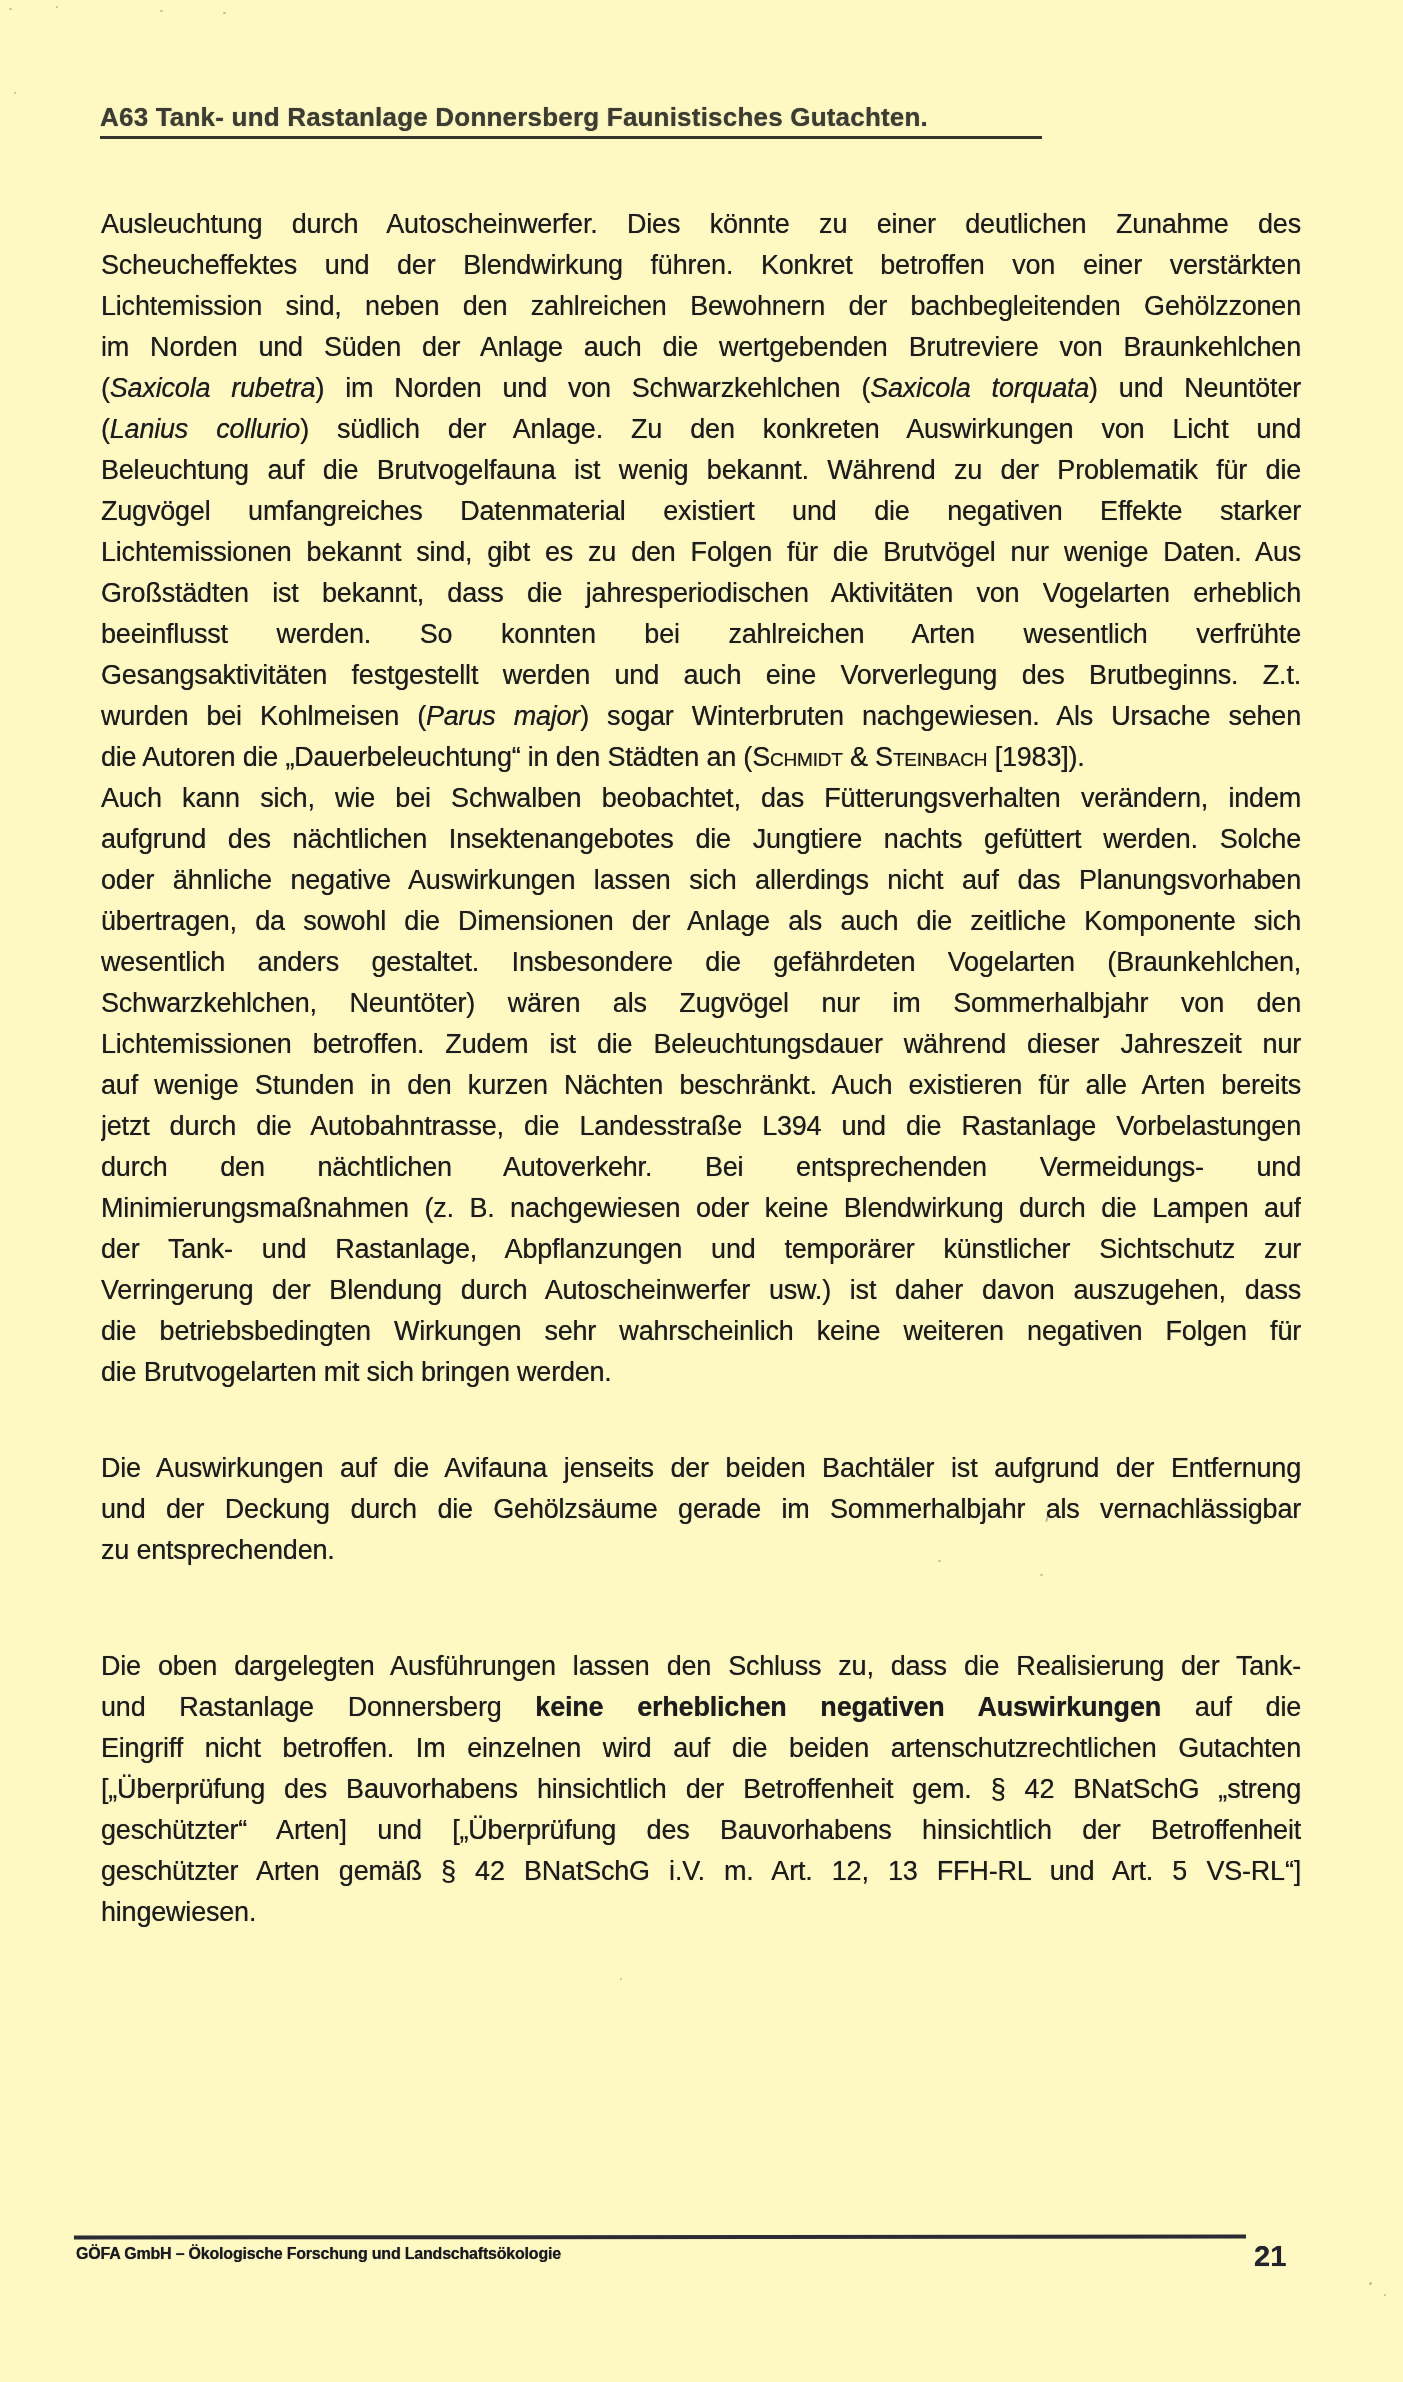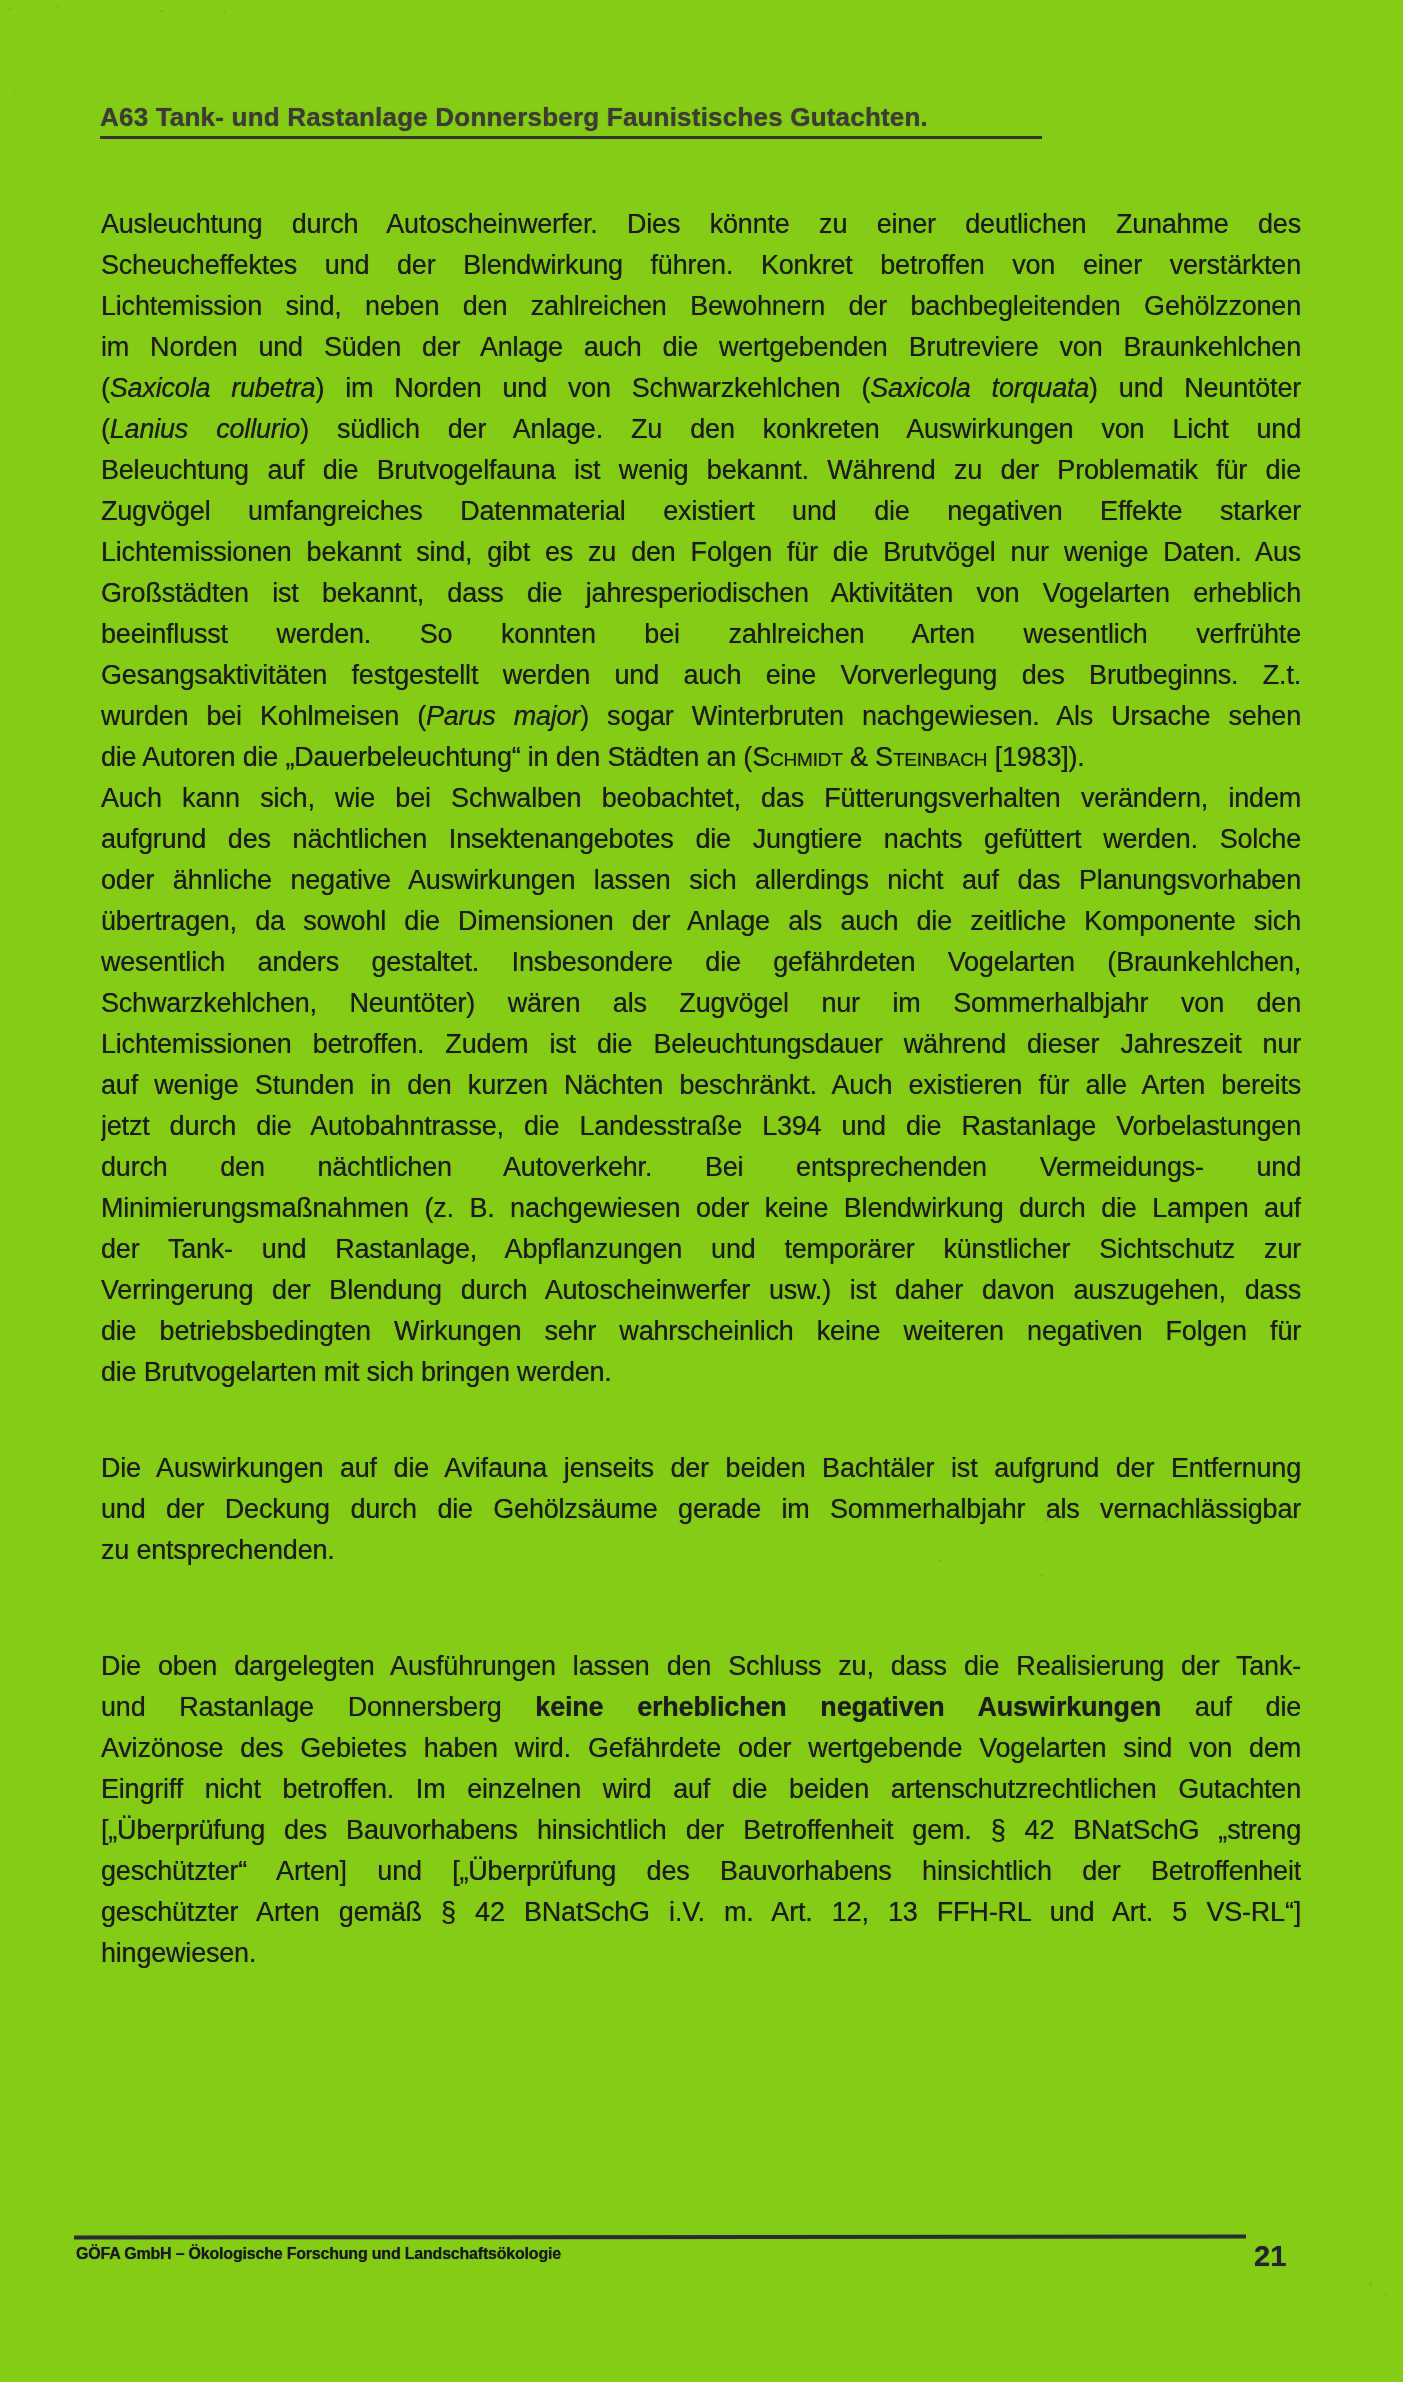--- a/index.html
+++ b/index.html
@@ -6,21 +6,21 @@
     margin: 0;
     padding: 0;
     background: #e9e9e9;
     font-family: "Liberation Sans", "DejaVu Sans", sans-serif;
   }
   .page {
     position: relative;
     width: 1403px;
     height: 2382px;
     margin: 0 auto;
-    background: #84cc16;
+    background: #fef9c3;
     overflow: hidden;
     color: #1e1e1e;
   }
   
   .scanfuzz { text-shadow: 0 0 0.7px rgba(30,30,28,0.75); }
 
   .header-title {
     position: absolute;
     left: 100px;
     top: 102px;
@@ -149,21 +149,20 @@
 
   <div class="para para-2 scanfuzz">
       <div class="line"><span>Die Auswirkungen auf die Avifauna jenseits der beiden Bachtäler ist aufgrund der Entfernung</span></div>
       <div class="line"><span>und der Deckung durch die Gehölzsäume gerade im Sommerhalbjahr als vernachlässigbar</span></div>
       <div class="line left"><span>zu entsprechenden.</span></div>
     </div>
 
   <div class="para para-3 scanfuzz">
       <div class="line"><span>Die oben dargelegten Ausführungen lassen den Schluss zu, dass die Realisierung der Tank-</span></div>
       <div class="line"><span>und Rastanlage Donnersberg </span><span class="seg-b">keine erheblichen negativen Auswirkungen</span><span> auf die</span></div>
-      <div class="line"><span>Avizönose des Gebietes haben wird. Gefährdete oder wertgebende Vogelarten sind von dem</span></div>
       <div class="line"><span>Eingriff nicht betroffen. Im einzelnen wird auf die beiden artenschutzrechtlichen Gutachten</span></div>
       <div class="line"><span>[„Überprüfung des Bauvorhabens hinsichtlich der Betroffenheit gem. § 42 BNatSchG „streng</span></div>
       <div class="line"><span>geschützter“ Arten] und [„Überprüfung des Bauvorhabens hinsichtlich der Betroffenheit</span></div>
       <div class="line"><span>geschützter Arten gemäß § 42 BNatSchG i.V. m. Art. 12, 13 FFH-RL und Art. 5 VS-RL“]</span></div>
       <div class="line left"><span>hingewiesen.</span></div>
     </div>
 
   <div class="footer-rule"></div>
 
   <div class="footer-company">GÖFA GmbH – Ökologische Forschung und Landschaftsökologie</div>

